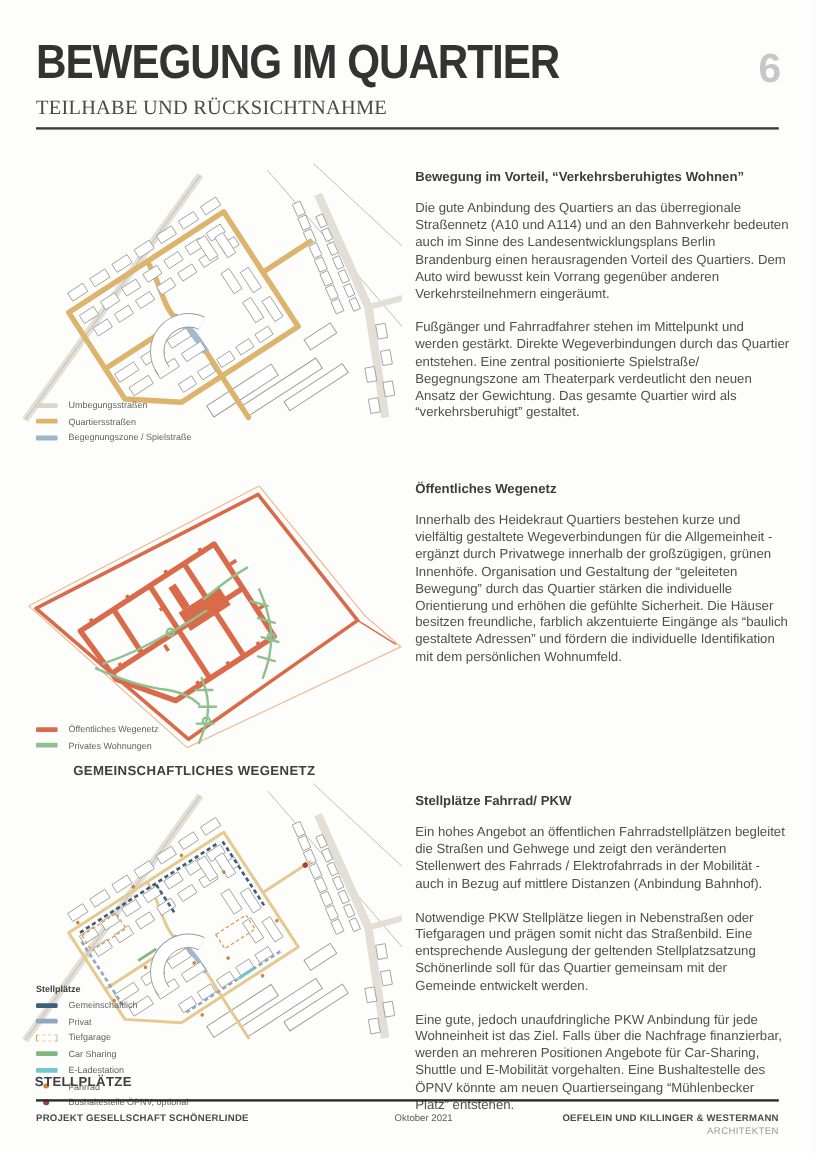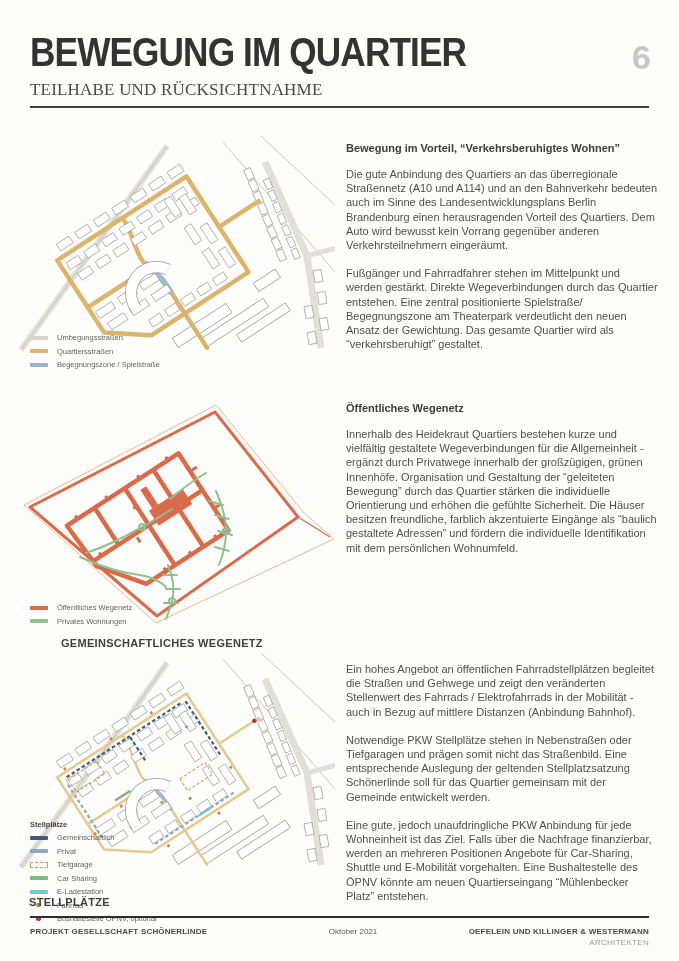--- a/index.html
+++ b/index.html
@@ -419,22 +419,23 @@
     <div class="lrow">
       <span class="swc">
           <span class="sw dot" style="background: rgb(166, 60, 56);"></span>
         </span>
       <span class="ll">Bushaltestelle ÖPNV, optional</span>
     </div>
   </div>
   <div class="caption c3">STELLPLÄTZE</div>
 
   <article class="text t3">
+    <h3>Stellplätze Fahrrad/ PKW</h3>
     <p>Ein hohes Angebot an öffentlichen Fahrradstellplätzen begleitet die Straßen und Gehwege und zeigt den veränderten Stellenwert des Fahrrads / Elektrofahrrads in der Mobilität - auch in Bezug auf mittlere Distanzen (Anbindung Bahnhof).</p>
-    <p>Notwendige PKW Stellplätze stehen in Nebenstraßen oder Tiefgaragen und prägen somit nicht das Straßenbild. Eine entsprechende Auslegung der geltenden Stellplatzsatzung Schönerlinde soll für das Quartier gemeinsam mit der Gemeinde entwickelt werden.</p>
+    <p>Notwendige PKW Stellplätze liegen in Nebenstraßen oder Tiefgaragen und prägen somit nicht das Straßenbild. Eine entsprechende Auslegung der geltenden Stellplatzsatzung Schönerlinde soll für das Quartier gemeinsam mit der Gemeinde entwickelt werden.</p>
     <p>Eine gute, jedoch unaufdringliche PKW Anbindung für jede Wohneinheit ist das Ziel. Falls über die Nachfrage finanzierbar, werden an mehreren Positionen Angebote für Car-Sharing, Shuttle und E-Mobilität vorgehalten. Eine Bushaltestelle des ÖPNV könnte am neuen Quartierseingang “Mühlenbecker Platz” entstehen.</p>
   </article>
 
   <div class="frule"></div>
   <div class="f-left">PROJEKT GESELLSCHAFT SCHÖNERLINDE</div>
   <div class="f-center">Oktober 2021</div>
   <div class="f-right">
     <div class="l1">OEFELEIN UND KILLINGER &amp; WESTERMANN</div>
     <div class="l2">ARCHITEKTEN</div>
   </div>

